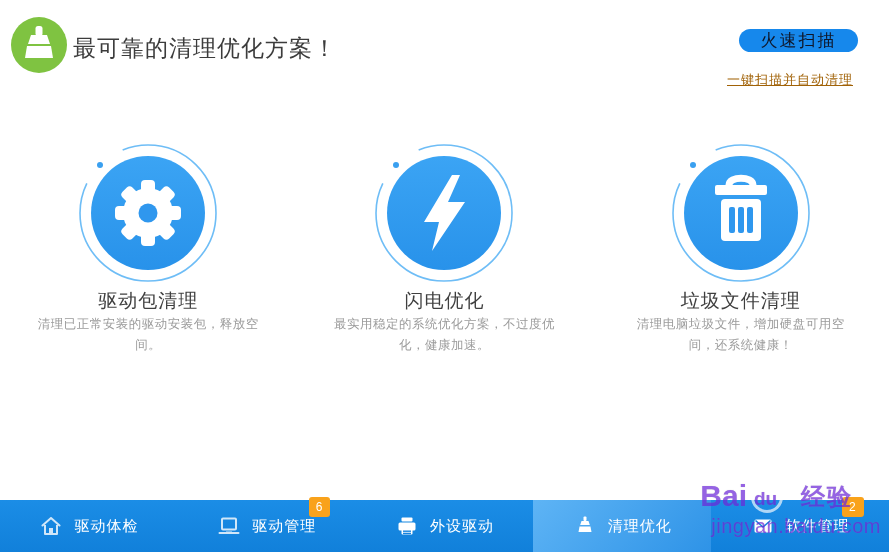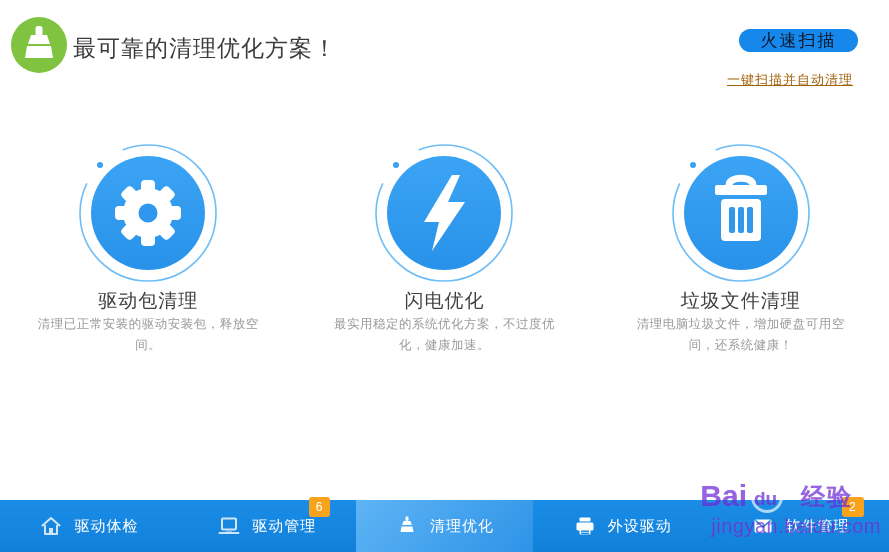--- a/index.html
+++ b/index.html
@@ -163,38 +163,38 @@
   <div class="nav-item">
     <svg class="nav-icon dim" viewBox="0 0 24 24">
       <rect x="5" y="4.5" width="14" height="11" rx="1" fill="none" stroke="#ffffff" stroke-width="2"></rect>
       <path d="M2.5 19 H21.5" stroke="#ffffff" stroke-width="2" stroke-linecap="round"></path>
       <rect x="9" y="17.5" width="6" height="1.6" fill="#ffffff"></rect>
     </svg>
     <span>驱动管理</span>
     <span class="badge">6</span>
   </div>
 
-  <div class="nav-item active">
-    <svg class="nav-icon" viewBox="0 0 24 24" fill="#ffffff">
-      <rect x="10.5" y="2.5" width="3" height="4.5" rx="1"></rect>
-      <path d="M8.5 7 H15.5 L16.8 11 H7.2 Z"></path>
-      <path d="M6.5 12.5 H17.5 L18.5 18 H5.5 Z"></path>
-    </svg>
-    <span>清理优化</span>
-  </div>
-
   <div class="nav-item">
     <svg class="nav-icon" viewBox="0 0 24 24" fill="#ffffff">
       <rect x="6.5" y="3.5" width="11" height="4" rx="1"></rect>
       <rect x="3.5" y="8.5" width="17" height="8" rx="1.5"></rect>
       <rect x="6.5" y="14.5" width="11" height="6" rx="1"></rect>
       <rect x="8" y="16.5" width="8" height="1.4" fill="#1584e0"></rect>
       <rect x="8" y="18.7" width="8" height="1.4" fill="#1584e0"></rect>
     </svg>
     <span>外设驱动</span>
+  </div>
+
+  <div class="nav-item active">
+    <svg class="nav-icon" viewBox="0 0 24 24" fill="#ffffff">
+      <rect x="10.5" y="2.5" width="3" height="4.5" rx="1"></rect>
+      <path d="M8.5 7 H15.5 L16.8 11 H7.2 Z"></path>
+      <path d="M6.5 12.5 H17.5 L18.5 18 H5.5 Z"></path>
+    </svg>
+    <span>清理优化</span>
   </div>
 
   <div class="nav-item">
     <svg class="nav-icon" viewBox="0 0 24 24">
       <rect x="3.5" y="5.5" width="17" height="13" rx="1.5" fill="#ffffff"></rect>
       <path d="M4.5 6.5 L12 13 L19.5 6.5" fill="none" stroke="#1584e0" stroke-width="1.6"></path>
     </svg>
     <span>软件管理</span>
     <span class="badge">2</span>
   </div>

